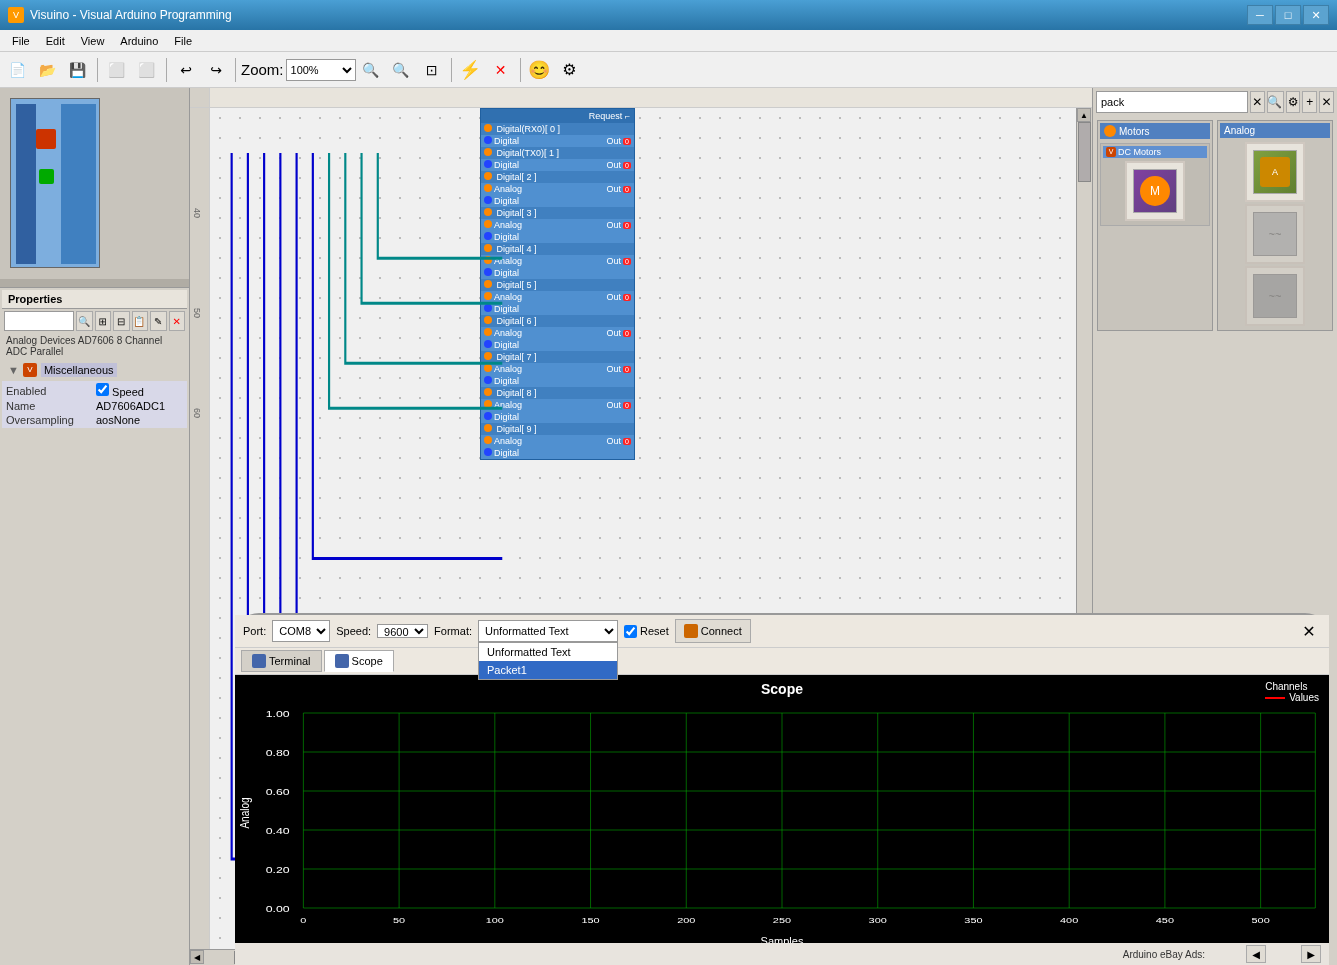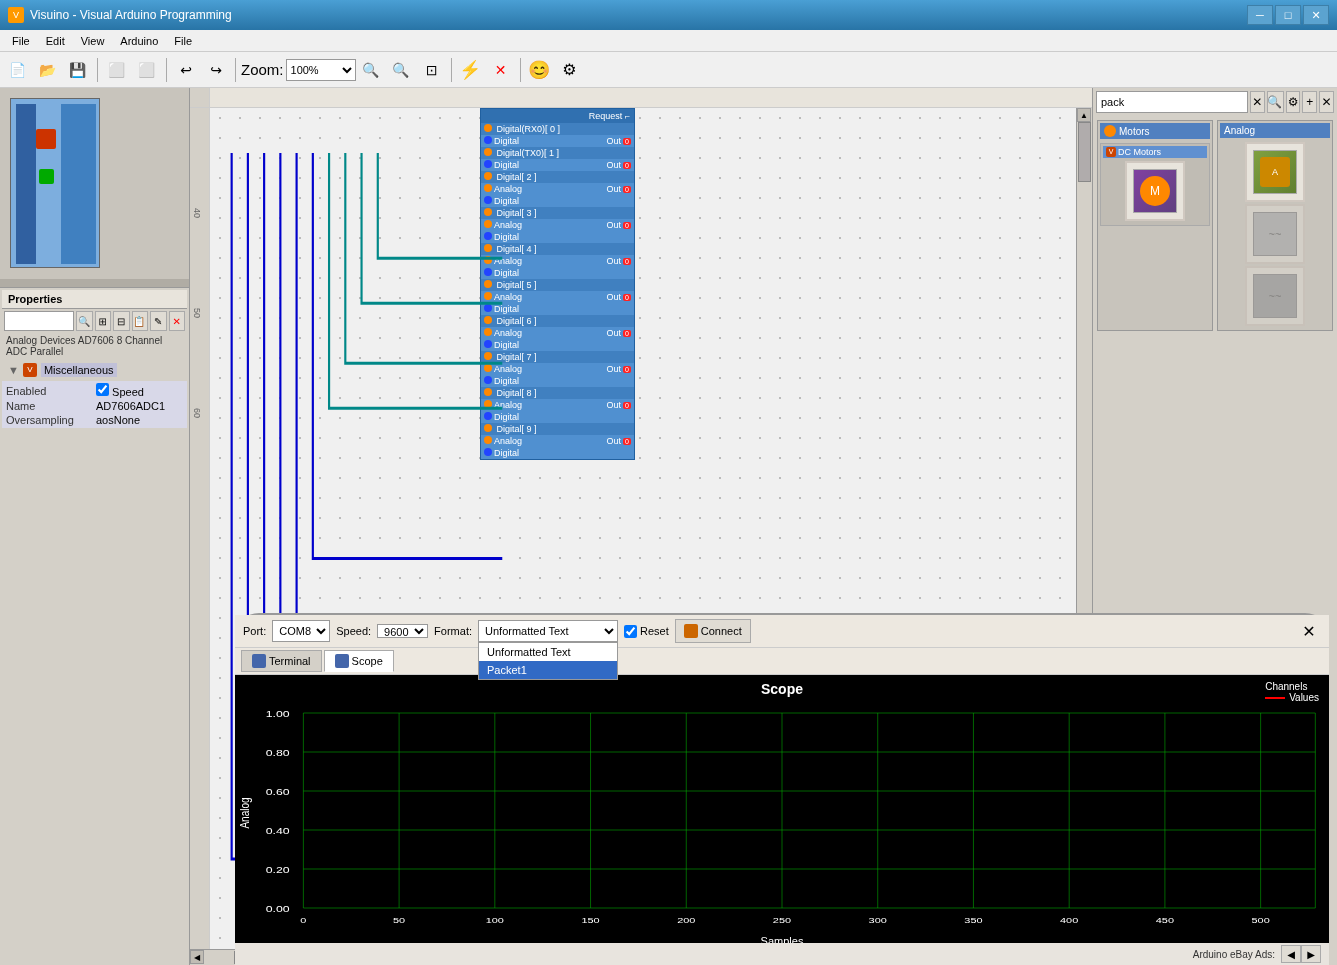--- a/index.html
+++ b/index.html
@@ -520,19 +520,19 @@
       <text x="540" y="220" fill="white" font-size="8" text-anchor="middle">350</text>
       <text x="610" y="220" fill="white" font-size="8" text-anchor="middle">400</text>
       <text x="680" y="220" fill="white" font-size="8" text-anchor="middle">450</text>
       <text x="750" y="220" fill="white" font-size="8" text-anchor="middle">500</text>
     </svg>
     
     
     <div style="text-align:center;color:white;font-size:11px;padding-bottom:4px;">Samples</div>
     
     
-    <div style="position:absolute;bottom:0;left:0;right:0;background:#e8e4de;display:flex;align-items:center;padding:2px 8px;justify-content:flex-end;">
+    <div style="position:absolute;bottom:0;left:0;right:0;background:#e8e4de;display:flex;align-items:center;padding:2px 8px;justify-content:flex-end;gap:35px;">
       <span style="font-size:10px;color:#333;">Arduino eBay Ads:</span>
       <button style="width:20px;height:18px;margin-left:6px;background:#e0dcd4;border:1px solid #aaa;cursor:pointer;font-size:10px;">◀</button>
       <button style="width:20px;height:18px;background:#e0dcd4;border:1px solid #aaa;cursor:pointer;font-size:10px;">▶</button>
     </div>
   </div>
 </div>
 
 </body></html>

